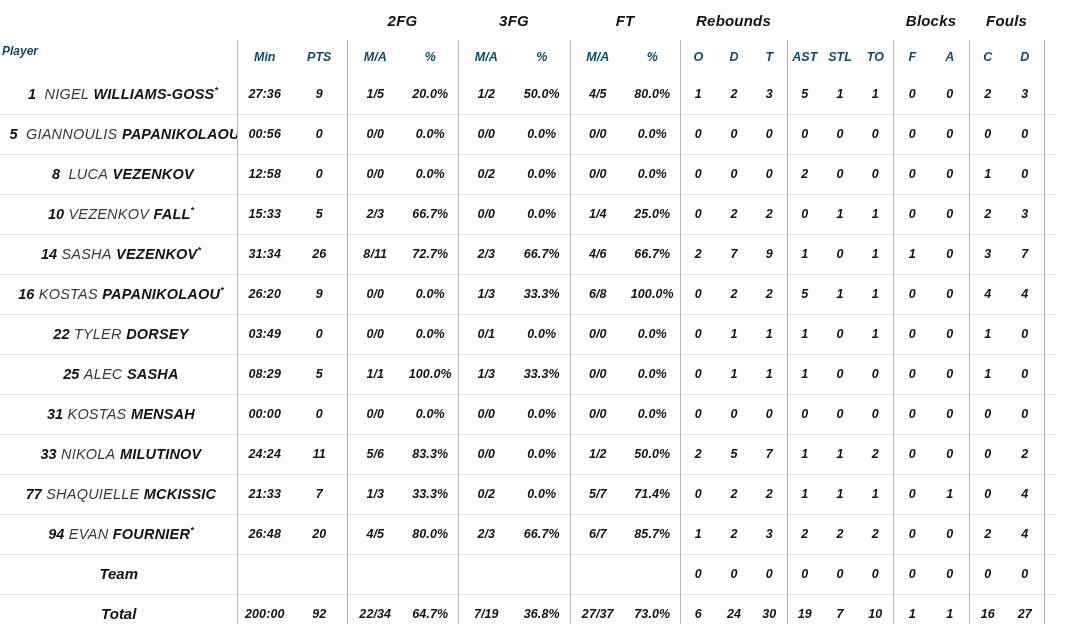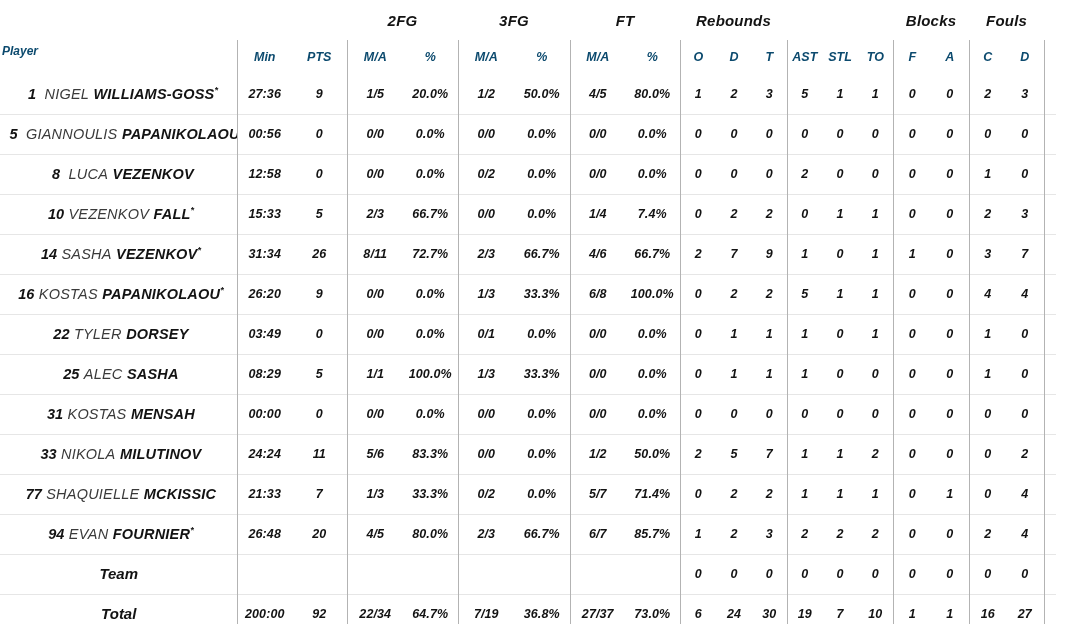--- a/index.html
+++ b/index.html
@@ -252,21 +252,21 @@
     <td class="pcell">
       <span class="pnum">10</span><span class="pfirst">VEZENKOV</span> <span class="plast">FALL</span><span class="pstar">*</span><span class="plabel"></span>
     </td>
     <td class="num bl">15:33</td>
     <td class="num">5</td>
     <td class="num bl">2/3</td>
     <td class="num">66.7%</td>
     <td class="num bl">0/0</td>
     <td class="num">0.0%</td>
     <td class="num bl">1/4</td>
-    <td class="num">7.4%</td>
+    <td class="num">25.0%</td>
     <td class="num bl">0</td>
     <td class="num">2</td>
     <td class="num">2</td>
     <td class="num bl">0</td>
     <td class="num">1</td>
     <td class="num">1</td>
     <td class="num bl">0</td>
     <td class="num">0</td>
     <td class="num bl">2</td>
     <td class="num">3</td>

